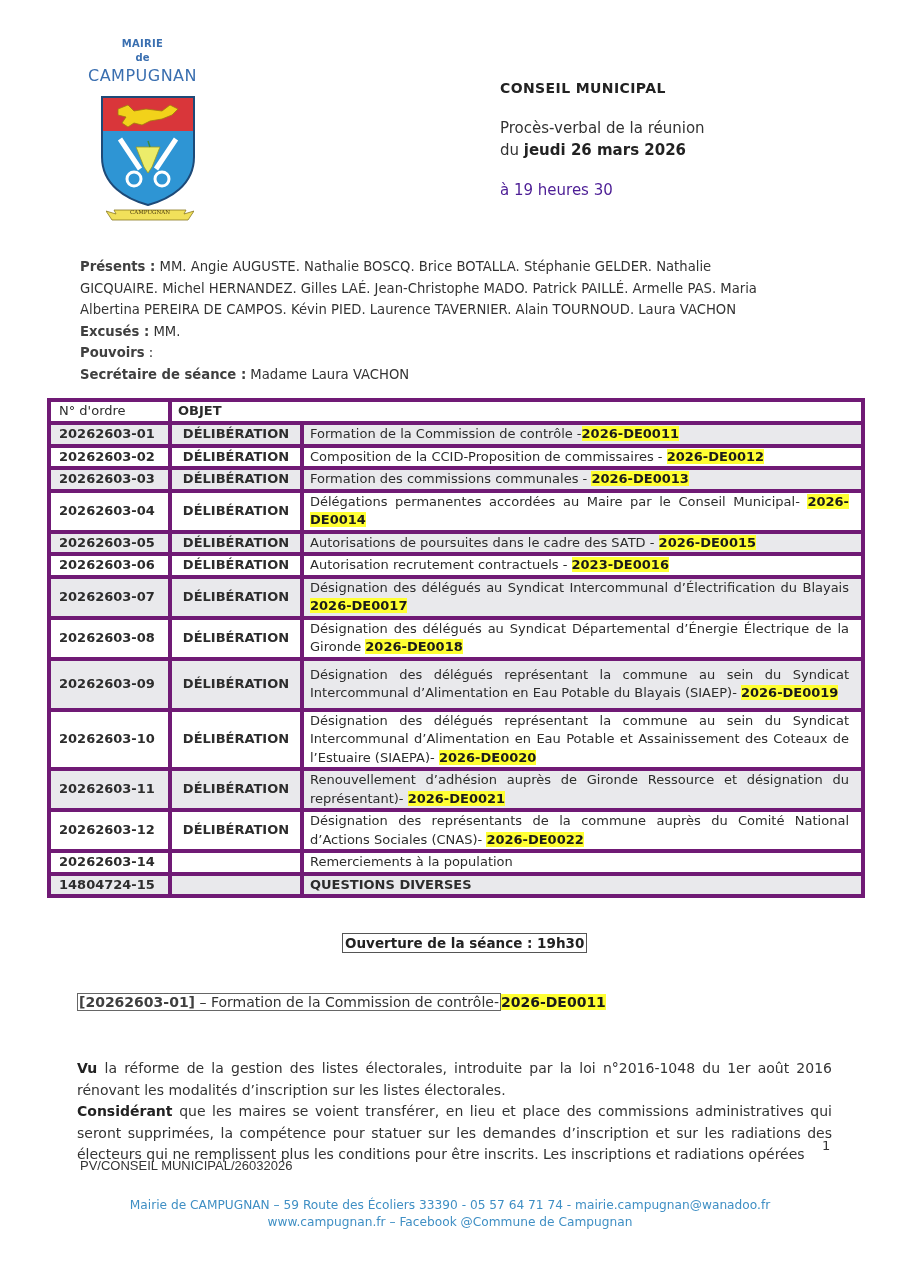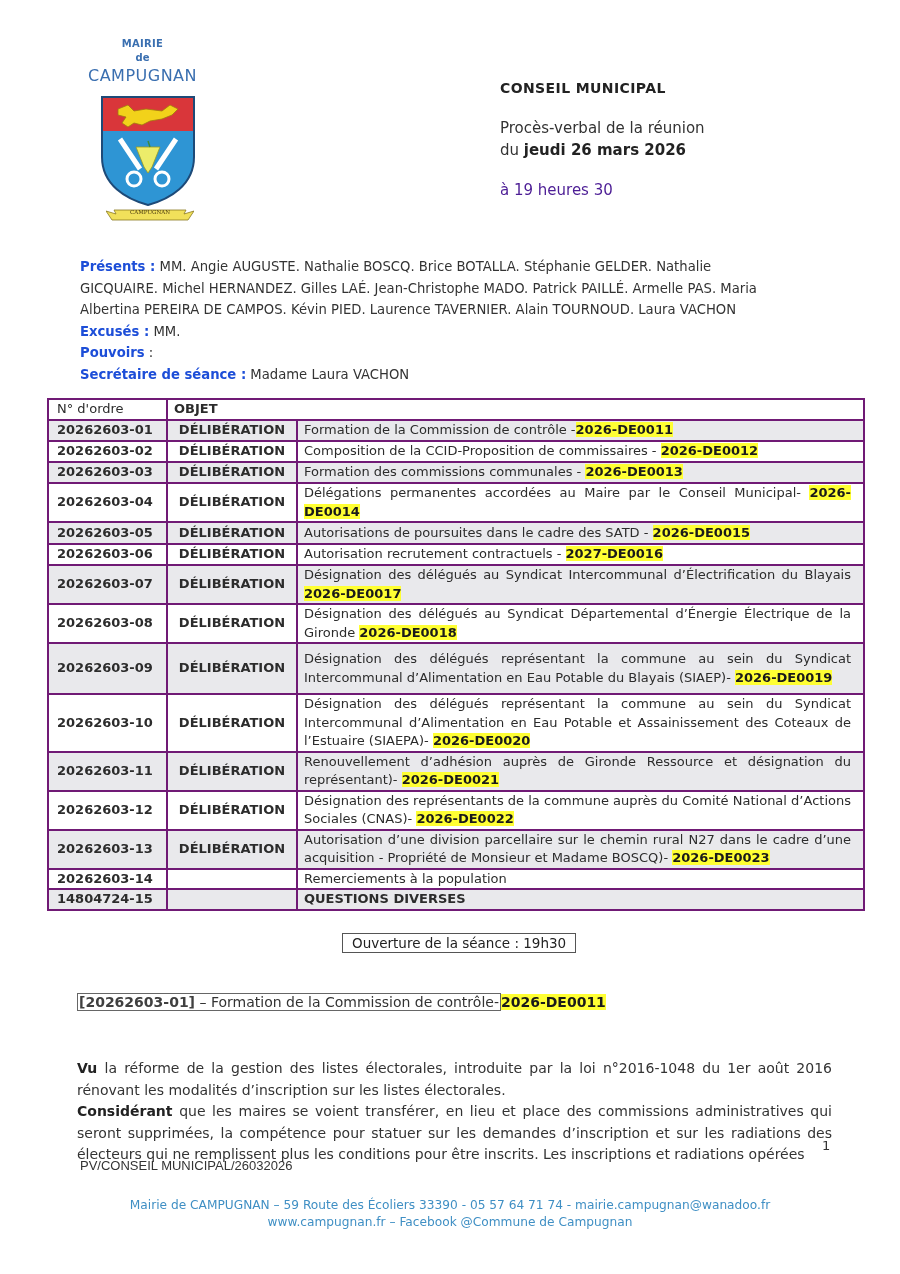--- a/index.html
+++ b/index.html
@@ -21,44 +21,44 @@
   
   .title-block { position: absolute; left: 500px; width: 305px; }
   .t-conseil { top: 80px; font-size: 14px; font-weight: bold; letter-spacing: 0.4px; color: #222; }
   .t-pv { top: 119px; font-size: 15px; color: #333; }
   .t-date { top: 141px; font-size: 15px; color: #333; }
   .t-date b { color: #222; }
   .t-hour { top: 181px; font-size: 15px; color: #4c1d95; }
 
   
   .attend { position: absolute; left: 80px; width: 780px; font-size: 13.2px; line-height: 21.5px; color: #333; }
-  .attend b { color: #1d4ed8; font-weight: bold; }
+  .attend b { color: #404040; font-weight: bold; }
   .attend .row { white-space: nowrap; }
 
   
   table.agenda {
     position: absolute; left: 47px; top: 398px; width: 818px;
     border-collapse: collapse; font-size: 13px; color: #2c2c2c;
   }
   table.agenda td {
-    border: 2px solid #701a75; padding: 0 6px; vertical-align: middle; line-height: 18.5px; margin-top: 25px;
+    border: 4px solid #701a75; padding: 0 6px; vertical-align: middle; line-height: 18.5px; margin-top: 25px;
   }
   table.agenda tr.head td { height: 19px; font-size: 13px; }
   table.agenda tr.head td.h2 { font-weight: bold; }
   table.agenda tr.grey td { background: #e9e9ec; }
   table.agenda td.c1 { width: 103px; font-weight: bold; padding-left: 8px; }
   table.agenda td.c2 { width: 116px; font-weight: bold; text-align: center; }
   table.agenda td.c3 { text-align: justify; text-align-last: left; padding-left: 6px; padding-right: 12px; }
   .hl { background: #ffff33; font-weight: bold; color: #1a1a1a; }
   .qd { font-weight: bold; }
 
   
   .ouverture {
-    position: absolute; left: 342px; top: 933px; border: 1px solid #555; padding: 0 9px;
-    font-size: 13.5px; font-weight: normal; color: #222; line-height: 18px;
+    position: absolute; left: 342px; top: 933px; border: 1px solid #555; padding: 0 2px;
+    font-size: 13.5px; font-weight: bold; color: #222; line-height: 18px;
   }
 
   
   .sec-head { position: absolute; left: 77px; top: 992px; font-size: 14px; color: #333; line-height: 20px; white-space: nowrap; }
   .sec-head .boxed { border: 1px solid #666; padding: 0 1px; }
   .sec-head .boxed b { color: #404040; }
 
   
   .body-text { position: absolute; left: 77px; top: 1058px; width: 755px; font-size: 14px; line-height: 21.5px; color: #333; text-align: justify; }
   .body-text b { color: #222; }
@@ -137,21 +137,21 @@
     <td class="c3"><span>Délégations permanentes accordées au Maire par le Conseil Municipal- </span><span class="hl">2026-DE0014</span></td>
   </tr>
   <tr class="grey" style="height:22px">
     <td class="c1">20262603-05</td>
     <td class="c2">DÉLIBÉRATION</td>
     <td class="c3"><span>Autorisations de poursuites dans le cadre des SATD - </span><span class="hl">2026-DE0015</span></td>
   </tr>
   <tr style="height:21px">
     <td class="c1">20262603-06</td>
     <td class="c2">DÉLIBÉRATION</td>
-    <td class="c3"><span>Autorisation recrutement contractuels - </span><span class="hl">2027-DE0016</span></td>
+    <td class="c3"><span>Autorisation recrutement contractuels - </span><span class="hl">2023-DE0016</span></td>
   </tr>
   <tr class="grey" style="height:38px">
     <td class="c1">20262603-07</td>
     <td class="c2">DÉLIBÉRATION</td>
     <td class="c3"><span>Désignation des délégués au Syndicat Intercommunal d’Électrification du Blayais </span><span class="hl">2026-DE0017</span></td>
   </tr>
   <tr style="height:39px">
     <td class="c1">20262603-08</td>
     <td class="c2">DÉLIBÉRATION</td>
     <td class="c3"><span>Désignation des délégués au Syndicat Départemental d’Énergie Électrique de la Gironde </span><span class="hl">2026-DE0018</span></td>
@@ -168,25 +168,20 @@
   </tr>
   <tr class="grey" style="height:38px">
     <td class="c1">20262603-11</td>
     <td class="c2">DÉLIBÉRATION</td>
     <td class="c3"><span>Renouvellement d’adhésion auprès de Gironde Ressource et désignation du représentant)- </span><span class="hl">2026-DE0021</span></td>
   </tr>
   <tr style="height:38px">
     <td class="c1">20262603-12</td>
     <td class="c2">DÉLIBÉRATION</td>
     <td class="c3"><span>Désignation des représentants de la commune auprès du Comité National d’Actions Sociales (CNAS)- </span><span class="hl">2026-DE0022</span></td>
-  </tr>
-  <tr class="grey" style="height:38px">
-    <td class="c1">20262603-13</td>
-    <td class="c2">DÉLIBÉRATION</td>
-    <td class="c3"><span>Autorisation d’une division parcellaire sur le chemin rural N27 dans le cadre d’une acquisition - Propriété de Monsieur et Madame BOSCQ)- </span><span class="hl">2026-DE0023</span></td>
   </tr>
   <tr style="height:20px">
     <td class="c1">20262603-14</td>
     <td class="c2"></td>
     <td class="c3">Remerciements à la population</td>
   </tr>
   <tr class="grey" style="height:21px">
     <td class="c1">14804724-15</td>
     <td class="c2"></td>
     <td class="c3 qd">QUESTIONS DIVERSES</td>

